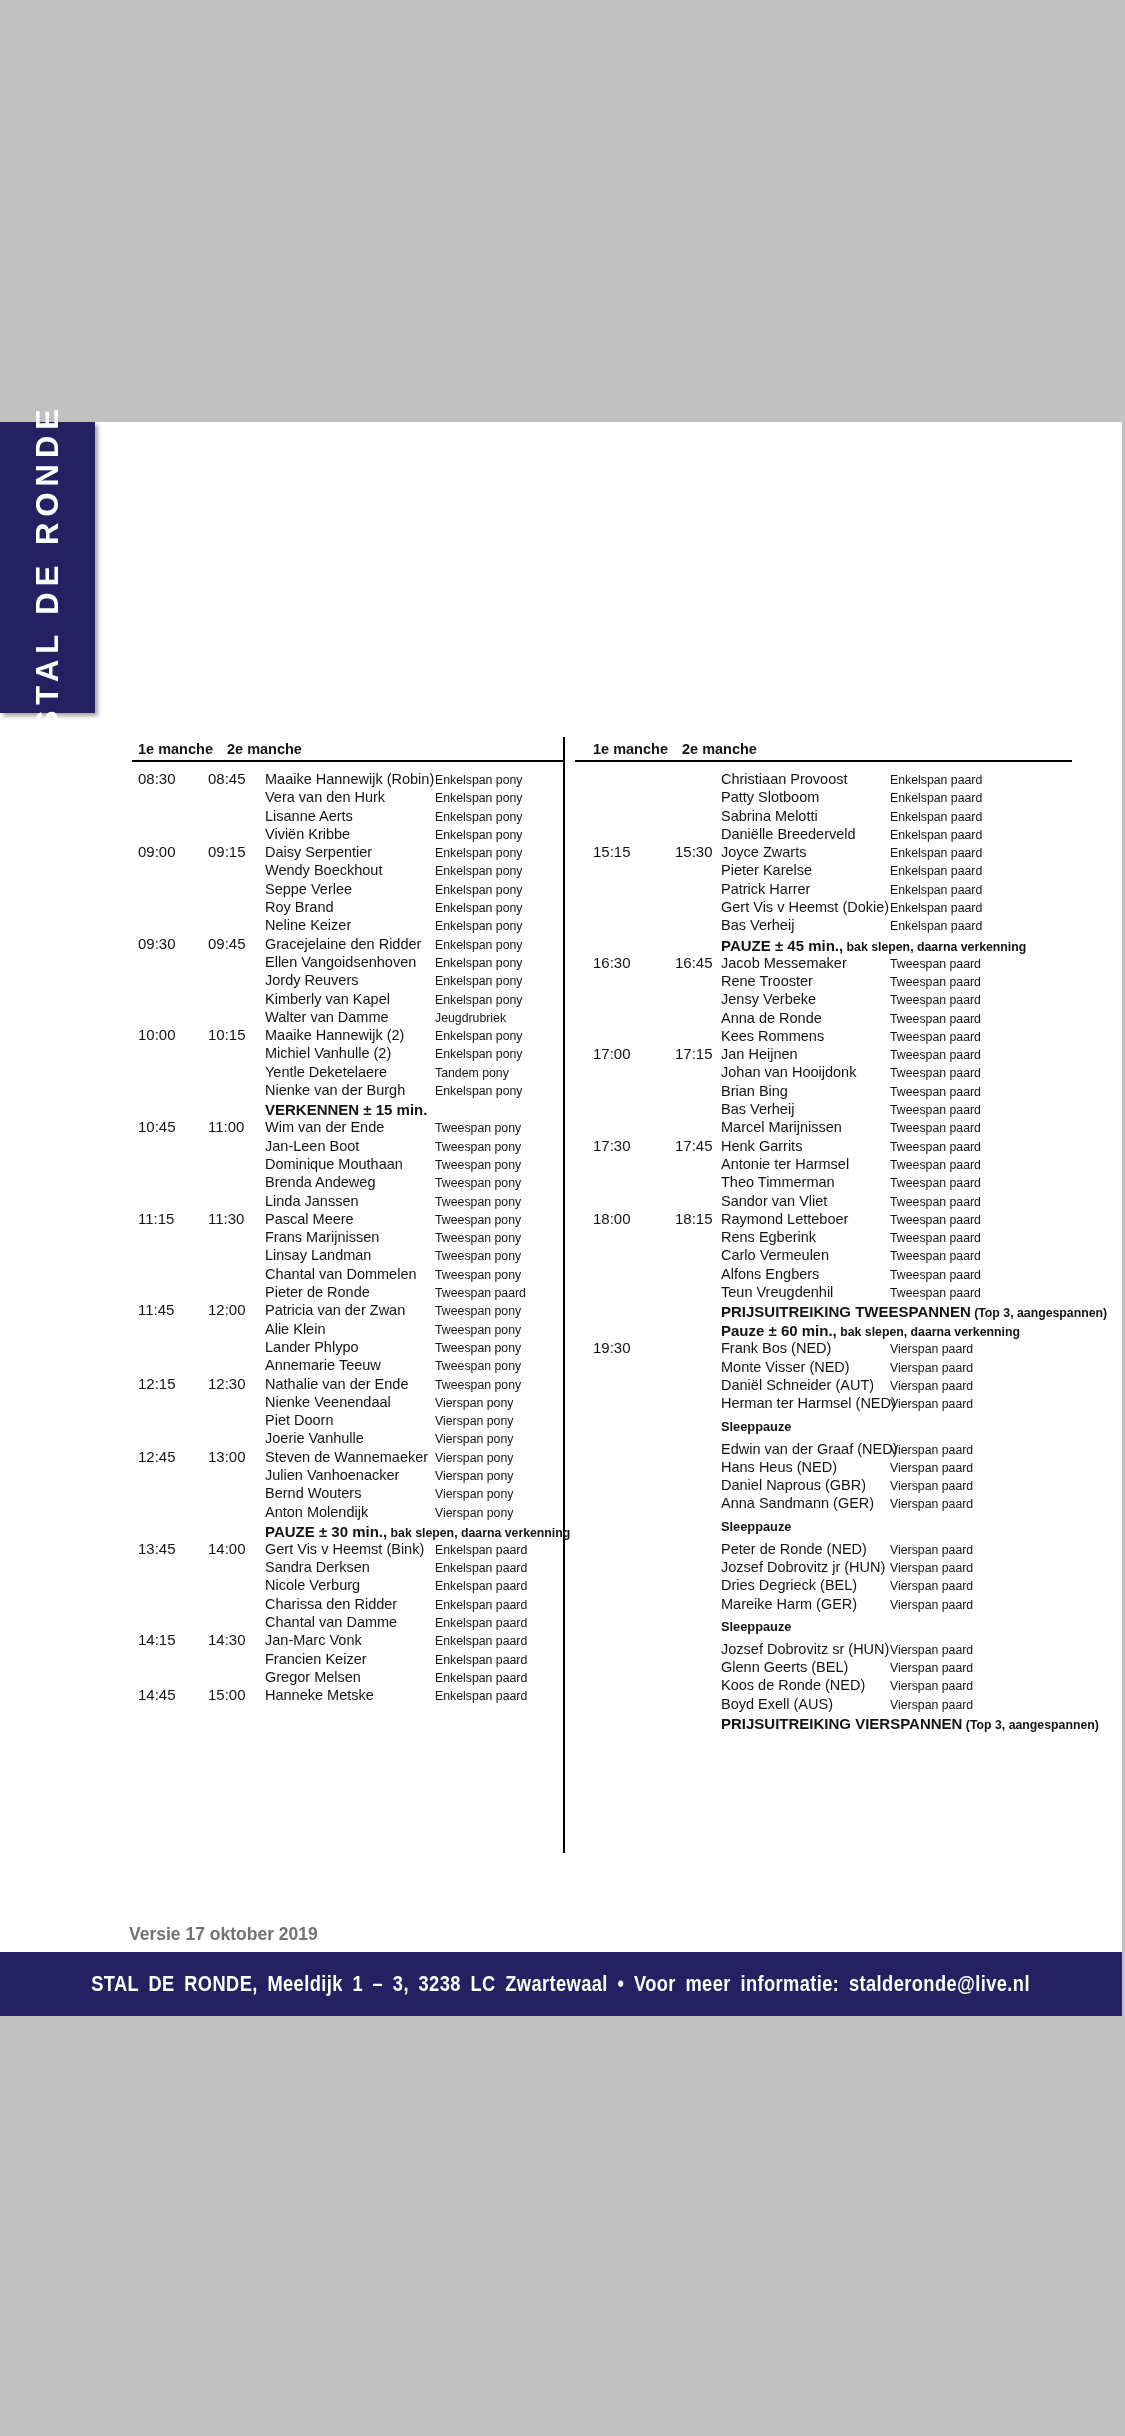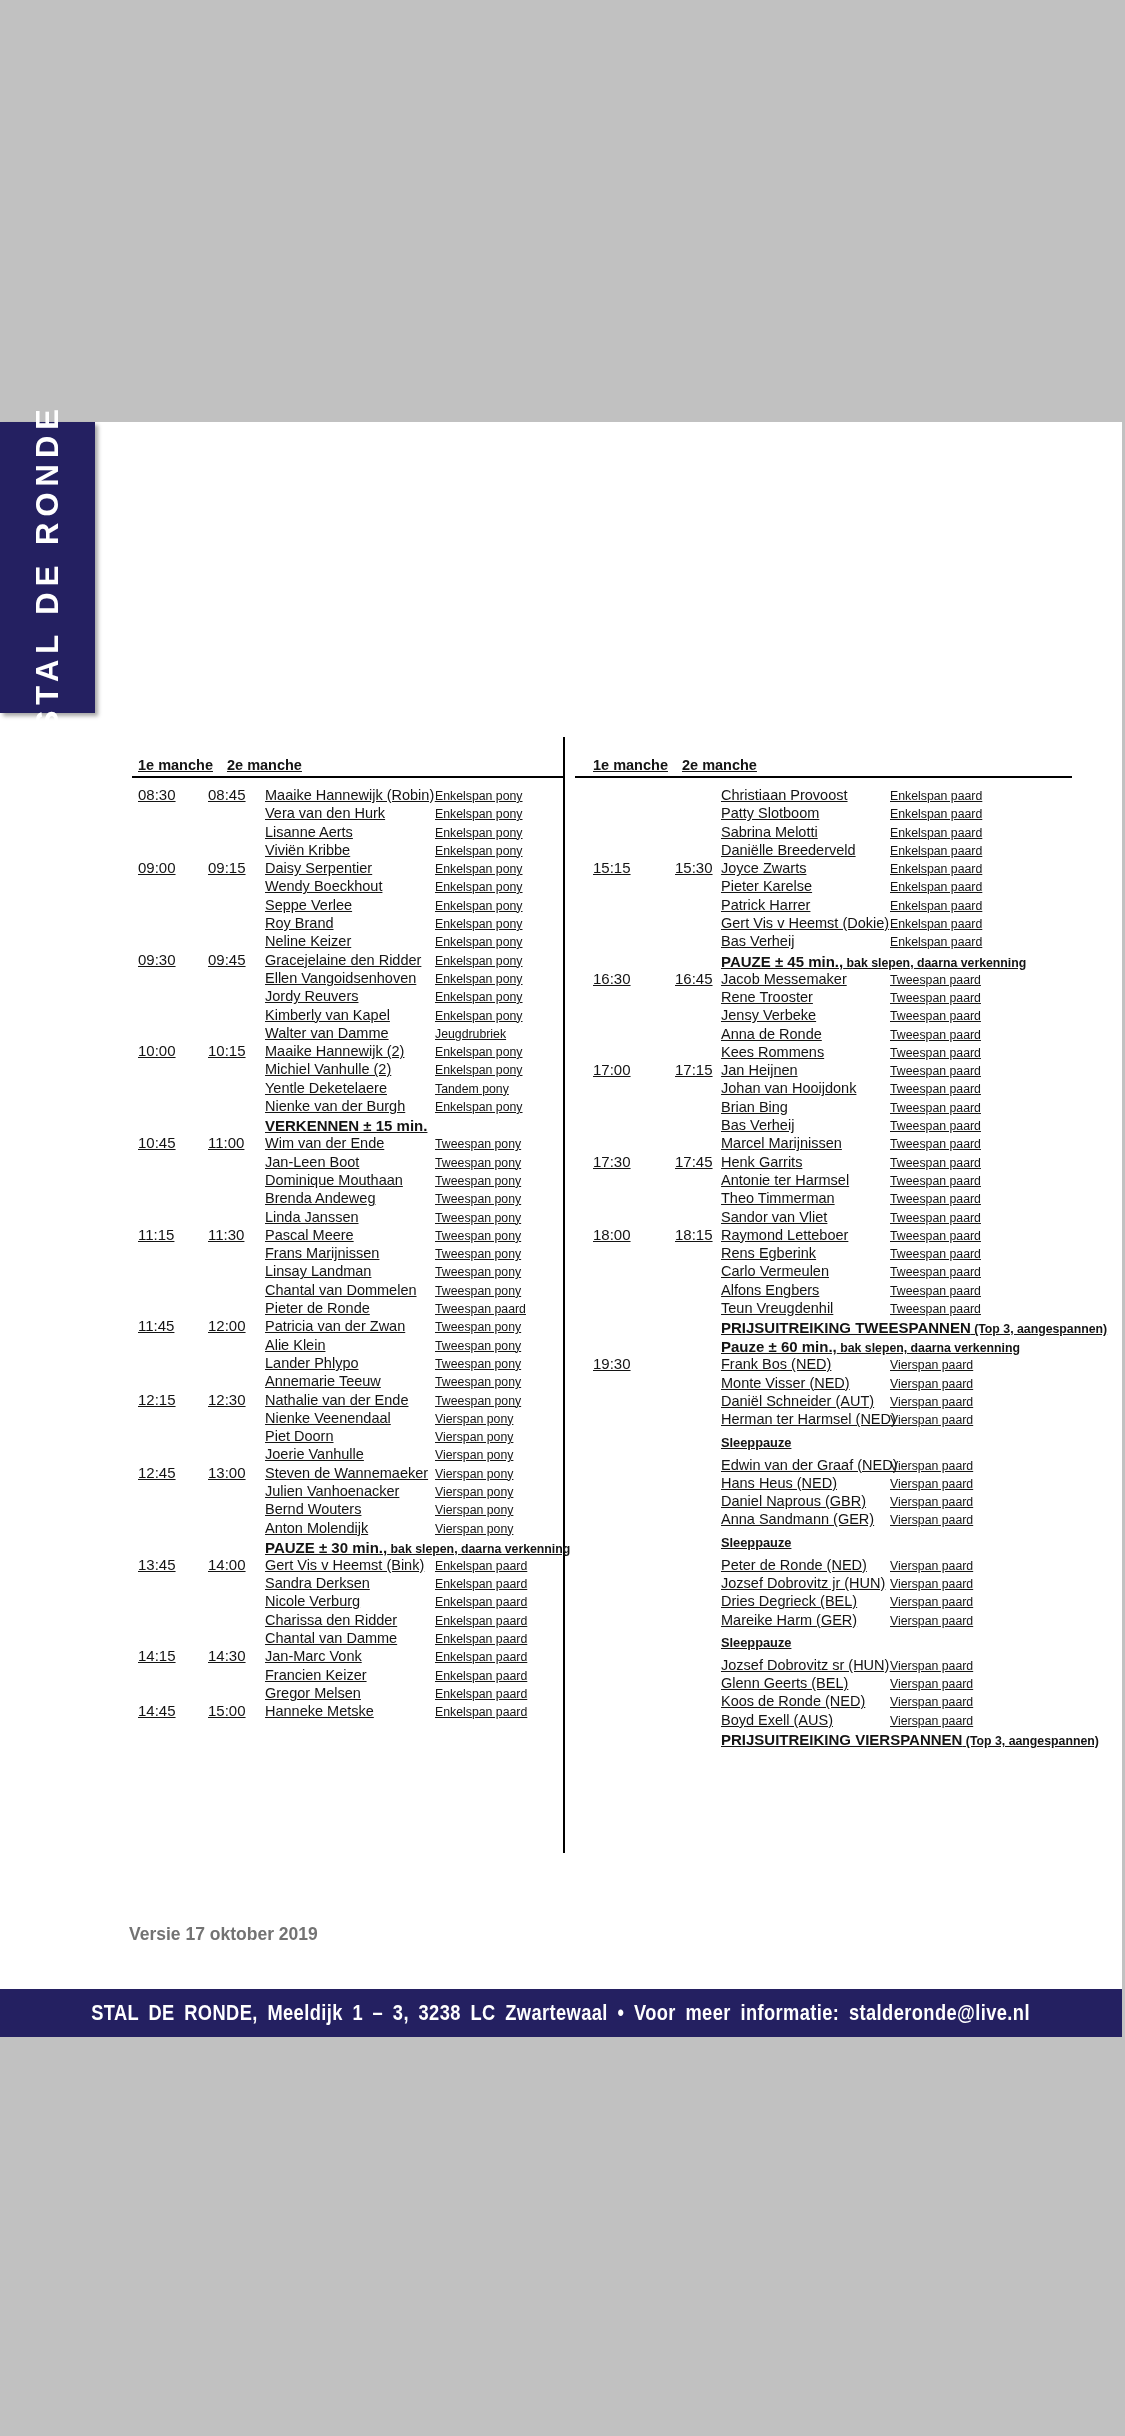--- a/index.html
+++ b/index.html
@@ -29,21 +29,21 @@
   .indoor-wrap{position:absolute;left:116px;top:26px;width:984px;height:214px;}
   .banner{
     position:absolute;left:630px;top:225px;width:492px;height:70px;
     background:#242061;display:flex;align-items:center;justify-content:center;
   }
   .banner span{
     color:#fff;font-weight:bold;font-size:37px;letter-spacing:0px;word-spacing:2px;
     transform:scaleX(0.76);white-space:nowrap;
   }
   
-  .col{position:absolute;top:335px;font-size:14.5px;text-decoration:underline;}
+  .col{position:absolute;top:319px;font-size:14.5px;}
   .col-left{left:132px;width:431px;}
   .col-right{left:575px;width:497px;}
   .col-header{
     display:flex;font-weight:bold;font-size:14.5px;
     border-bottom:2px solid #000;padding-bottom:3px;
   }
   .col-left .col-header{padding-left:6px;gap:14px;}
   .col-right .col-header{padding-left:18px;gap:14px;}
   .divider{position:absolute;left:563px;top:315px;width:2px;height:1116px;background:#000;}
   .block{}
@@ -63,22 +63,22 @@
   .note .nm{font-size:15px;}
   .note .ns{font-size:12.3px;}
   .sleep{margin-top:6px;font-weight:bold;font-size:12.8px;}
   .col-right .sleep{padding-left:146px;}
   
   .version{
     position:absolute;left:129px;top:1502px;
     color:#737373;font-weight:bold;font-size:17.5px;white-space:nowrap;
   }
   .footerbar{
-    position:absolute;left:0;top:1530px;width:1122px;height:48px;
-    background:#242061;display:flex;align-items:center;justify-content:center;margin-top:37px;
+    position:absolute;left:0;top:1530px;width:1122px;height:64px;
+    background:#242061;display:flex;align-items:center;justify-content:center;
   }
   .footerbar span{
     color:#fff;font-weight:bold;font-size:22px;letter-spacing:0.5px;word-spacing:5px;
     transform:scaleX(0.83);white-space:nowrap;
   }
 </style>
 </head>
 <body>
 
 <div class="page">

